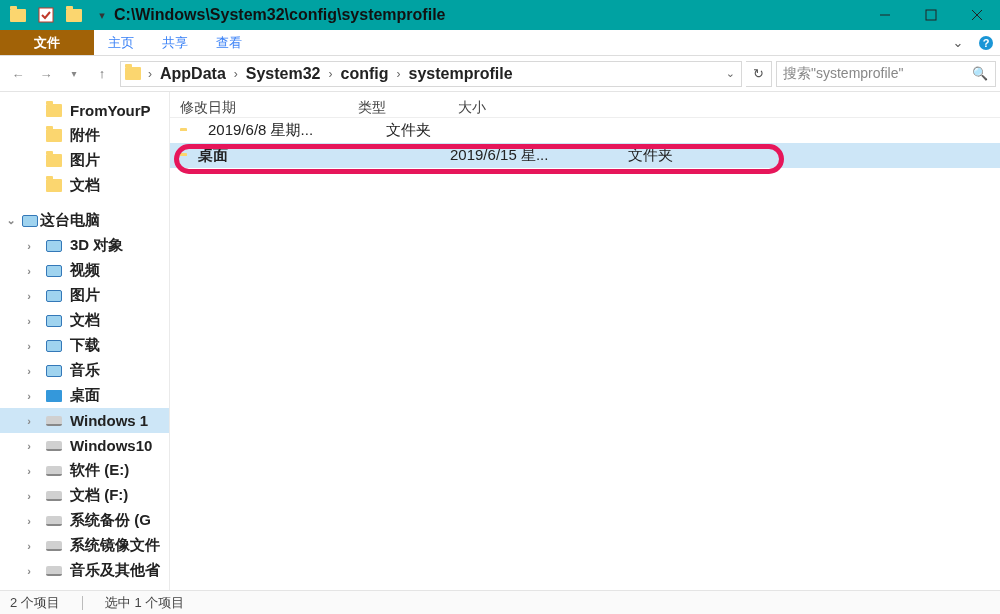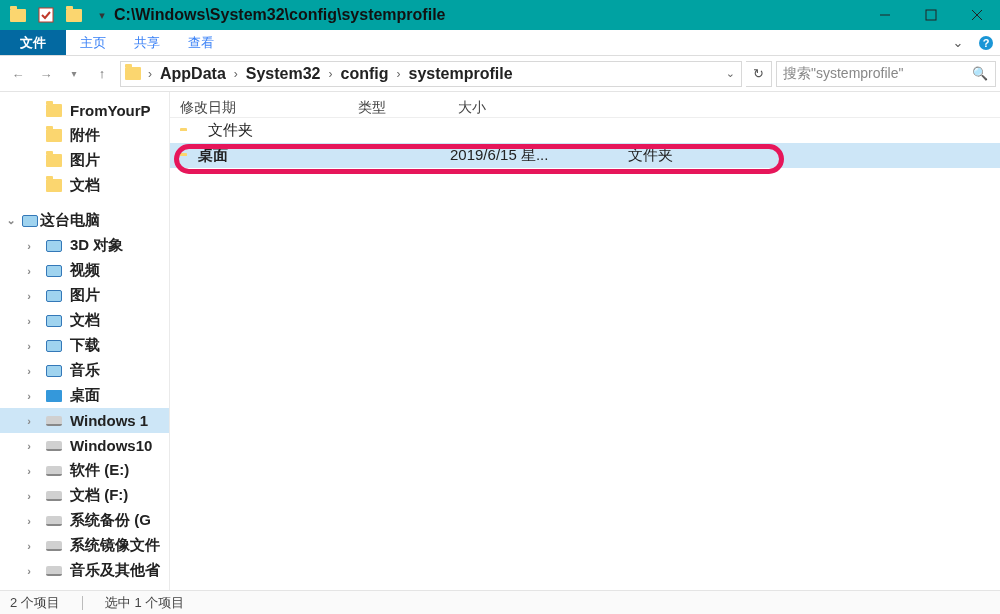--- a/index.html
+++ b/index.html
@@ -7,21 +7,21 @@
 
   .titlebar { height: 30px; background: #00a2a2; display: flex; align-items: center; color: #111; }
   .titlebar .qat { display: flex; align-items: center; padding-left: 6px; gap: 4px; }
   .qat-btn { width: 24px; height: 24px; display:flex; align-items:center; justify-content:center; }
   .titlebar .title { font-size: 16px; font-weight: 700; color: #111; }
   .winctrl { margin-left: auto; display: flex; }
   .winctrl div { width: 46px; height: 30px; display:flex; align-items:center; justify-content:center; }
 
   .ribbon-tabs { height: 26px; display:flex; align-items: stretch; border-bottom: 1px solid #ddd; font-size: 13px; }
   .ribbon-tabs .tab { padding: 4px 14px; cursor: default; color:#3b82f6; }
-  .ribbon-tabs .tab.file { background:#0369a1; color:#fff; font-weight: 600; padding: 4px 20px; }
+  .ribbon-tabs .tab.file { background:#a16207; color:#fff; font-weight: 600; padding: 4px 34px; }
   .ribbon-tabs .spacer { flex:1; }
   .ribbon-tabs .help { width: 28px; display:flex; align-items:center; justify-content:center; }
   .ribbon-tabs .expand { width: 28px; display:flex; align-items:center; justify-content:center; color:#555; }
 
   .addrbar { height: 36px; display:flex; align-items:center; border-bottom:1px solid #e4e4e4; padding: 0 4px; }
   .addrbar .nav-arrow { width: 28px; height:28px; display:flex; align-items:center; justify-content:center; color:#888; }
   .addrbar .nav-arrow.dark { color:#555; }
   .addrbar .path { flex:1; height:26px; border:1px solid #d8d8d8; margin: 0 4px; display:flex; align-items:center; padding-left:4px; font-size:16px; }
   .addrbar .path .seg { padding: 2px 5px; font-weight:700; color:#222; }
   .addrbar .path .chev { color:#666; font-size:12px; padding: 0 3px; }
@@ -290,20 +290,21 @@
 
   <div class="content">
     <div class="headers">
       <div class="col-date">修改日期</div>
       <div class="col-type">类型</div>
       <div class="col-size">大小</div>
     </div>
     <div id="rows">
         <div class="row">
           <span class="c-icon"><span class="folder-ico"></span></span>
+          <span class="c-date">2019/6/8 星期...</span>
           <span class="c-type">文件夹</span>
         </div>
         <div class="row selected">
           <span class="c-icon"><span class="folder-ico"></span></span>
           <span class="c-name">桌面</span>
           <span class="c-date">2019/6/15 星...</span>
           <span class="c-type">文件夹</span>
         </div>
       </div>
     <div class="highlight-ring"></div>

